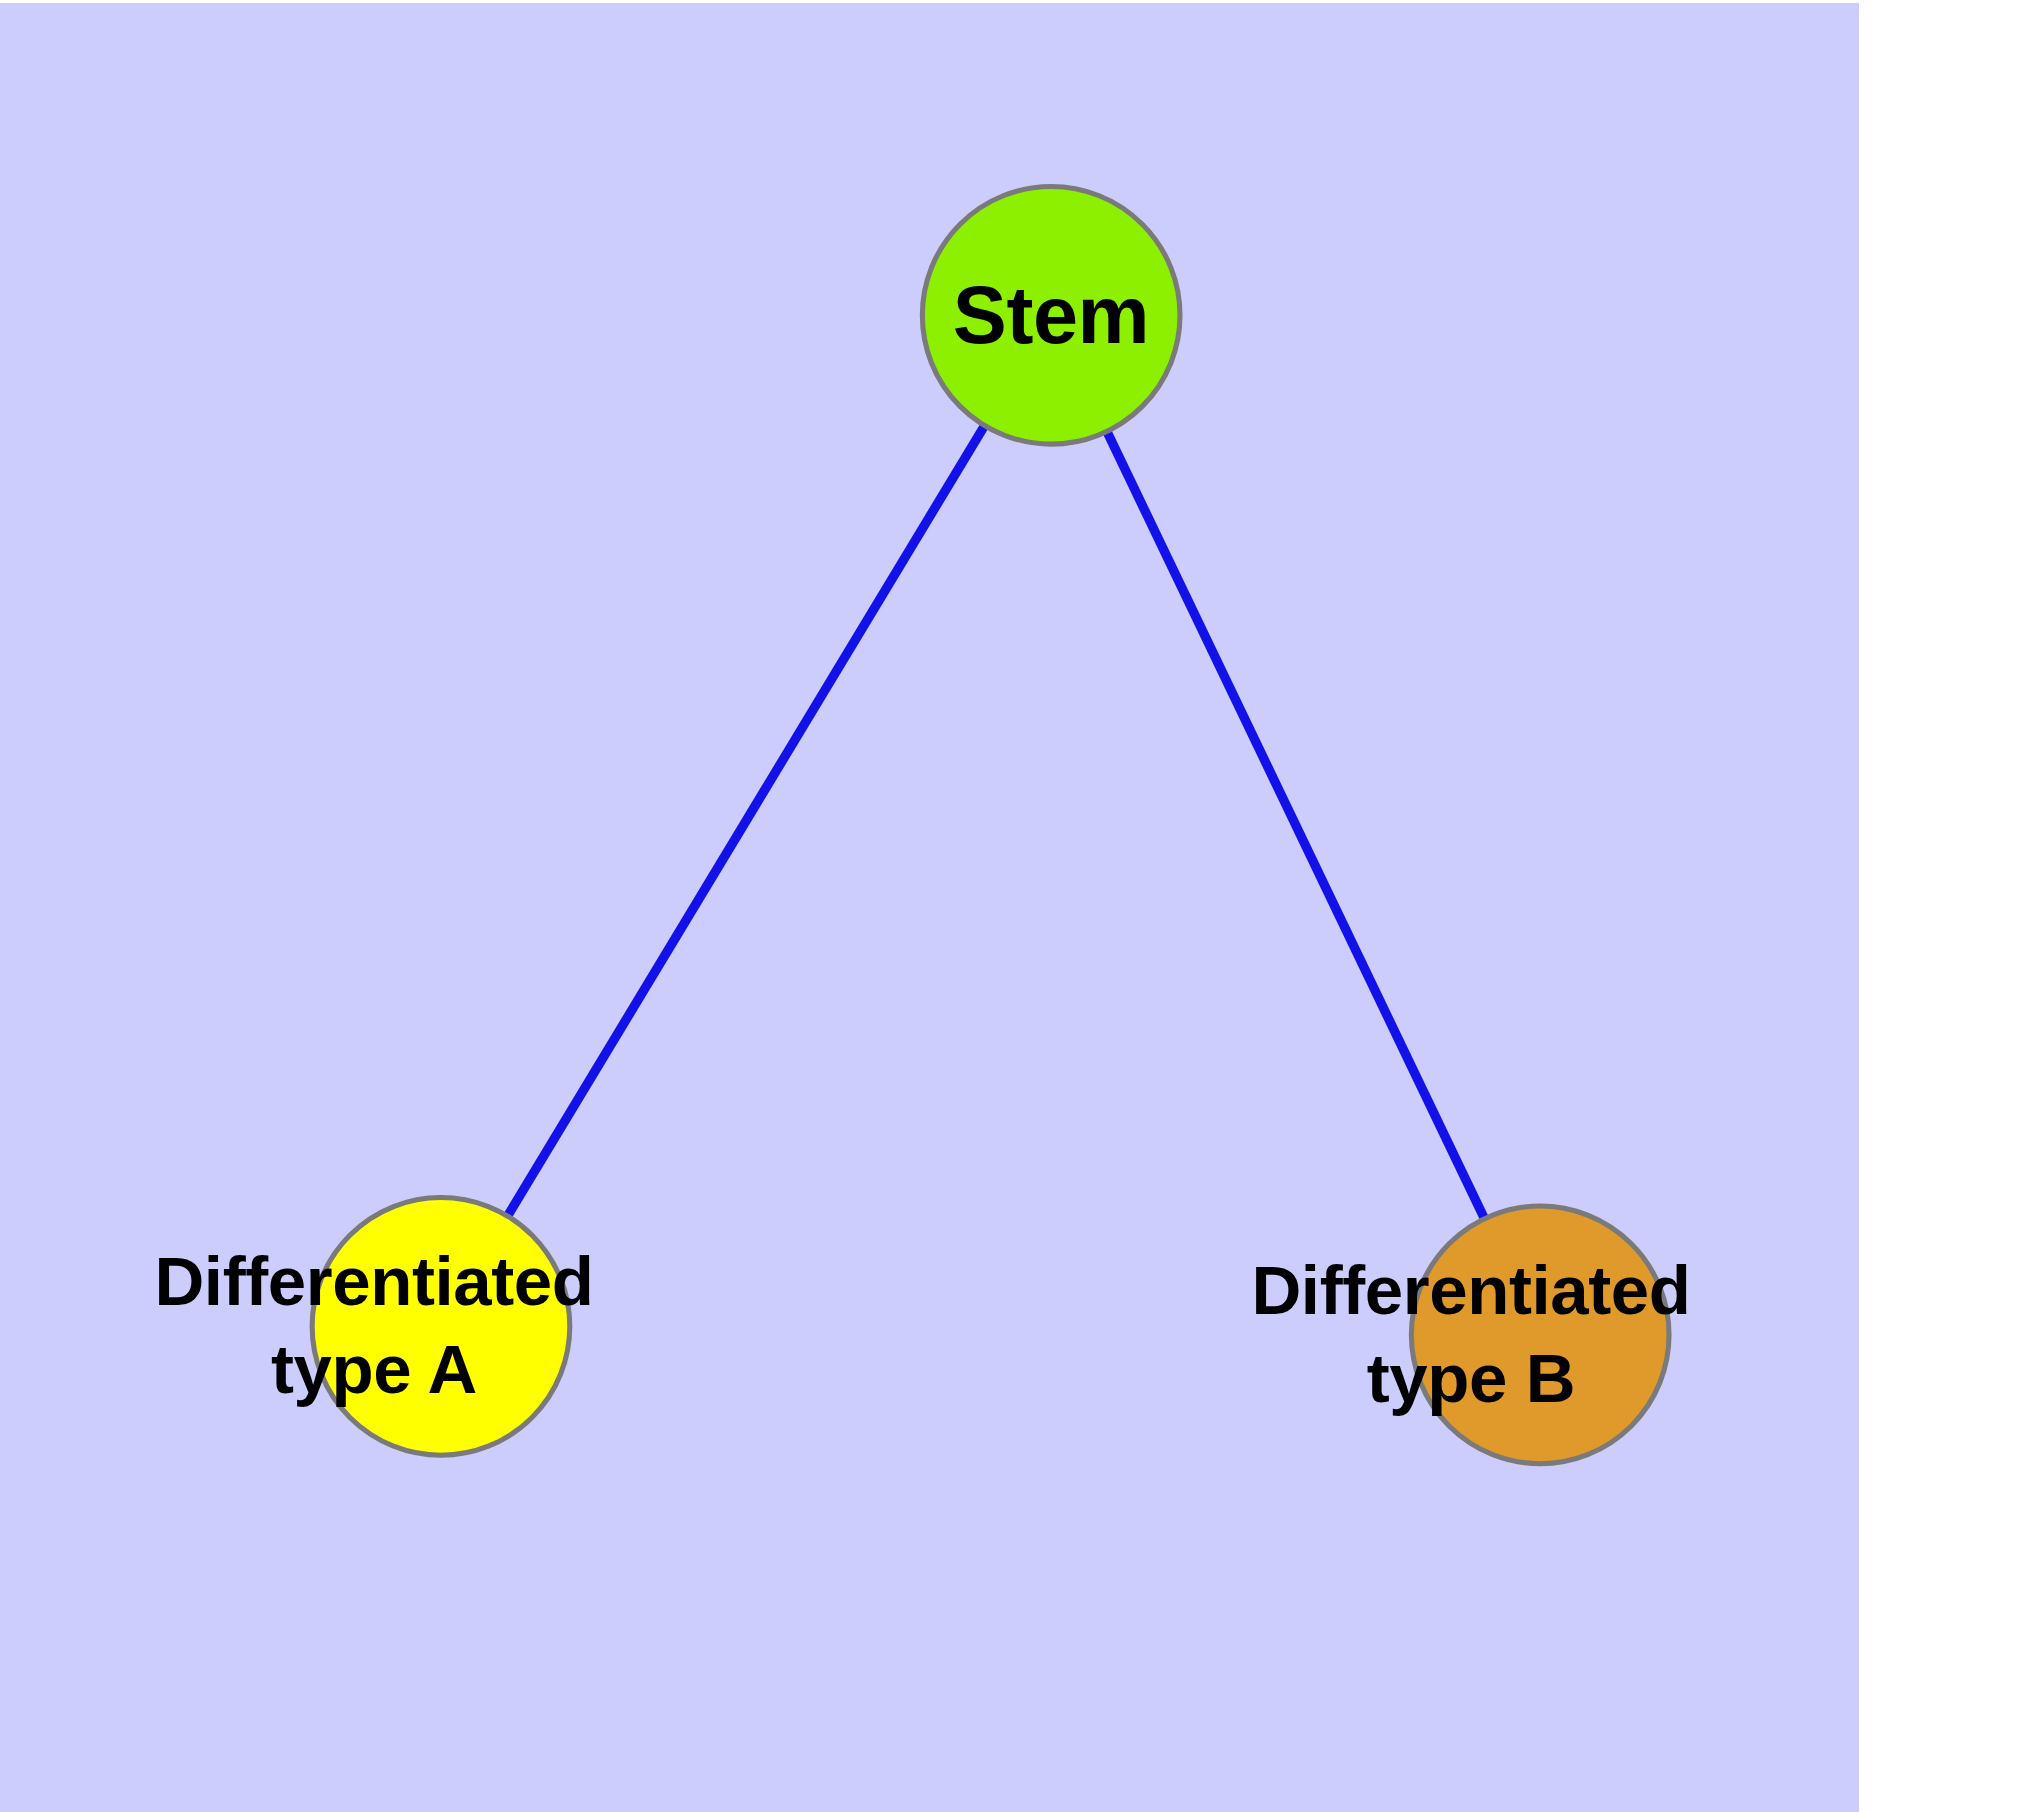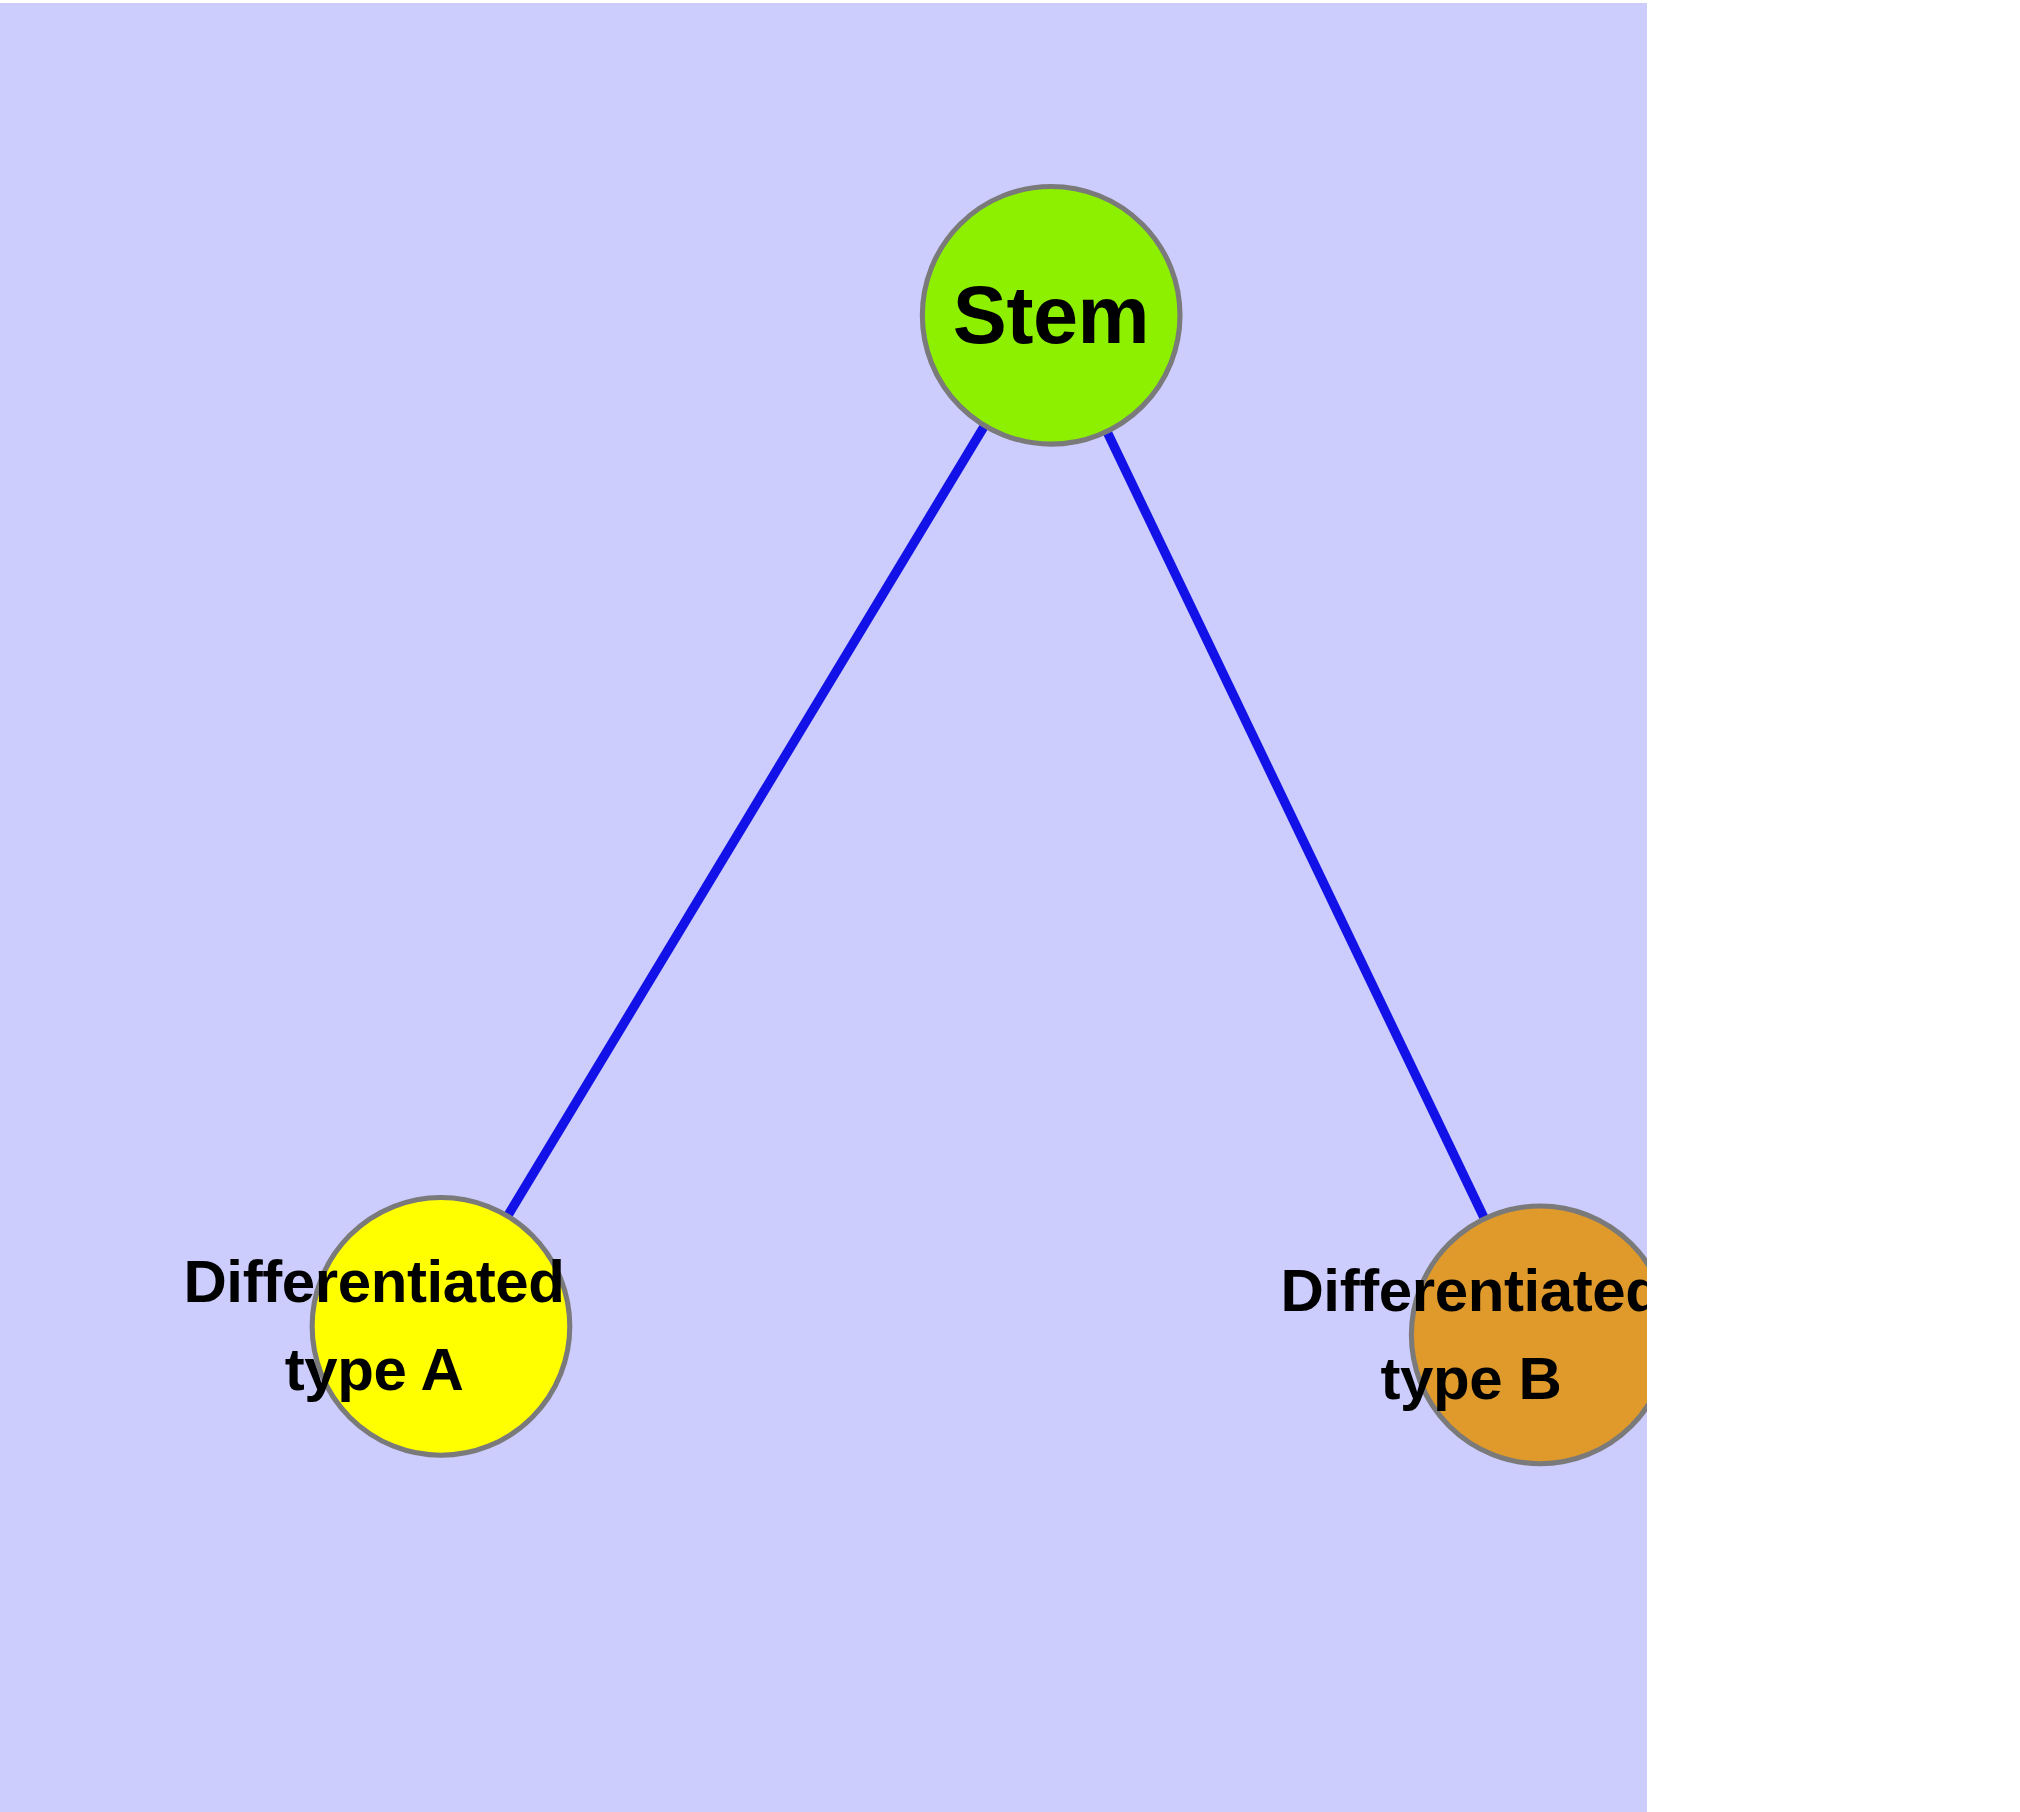--- a/index.html
+++ b/index.html
@@ -8,21 +8,21 @@
     background: #ffffff;
   }
   body {
     width: 2021px;
     height: 1812px;
     overflow: hidden;
     font-family: "Liberation Sans", sans-serif;
   }
   #canvas {
     position: relative;
-    width: 1647px;
+    width: 1859px;
     height: 1812px;
     background: #ccccfd;
     overflow: hidden;
   }
   #top-strip {
     position: absolute;
     left: 0;
     top: 0;
     width: 2021px;
     height: 2.5px;
@@ -33,21 +33,21 @@
     left: 0;
     top: 0;
     width: 2021px;
     height: 1812px;
   }
   .node-label {
     position: absolute;
     color: #000000;
     font-family: "Liberation Sans", sans-serif;
     font-weight: bold;
-    font-size: 60px;
+    font-size: 69px;
     line-height: 88px;
     text-align: center;
     white-space: pre;
     letter-spacing: -0.4px;
     transform: translate(-50%, -50%);
     pointer-events: none;
   }
   #label-stem {
     font-size: 81px;
   }

